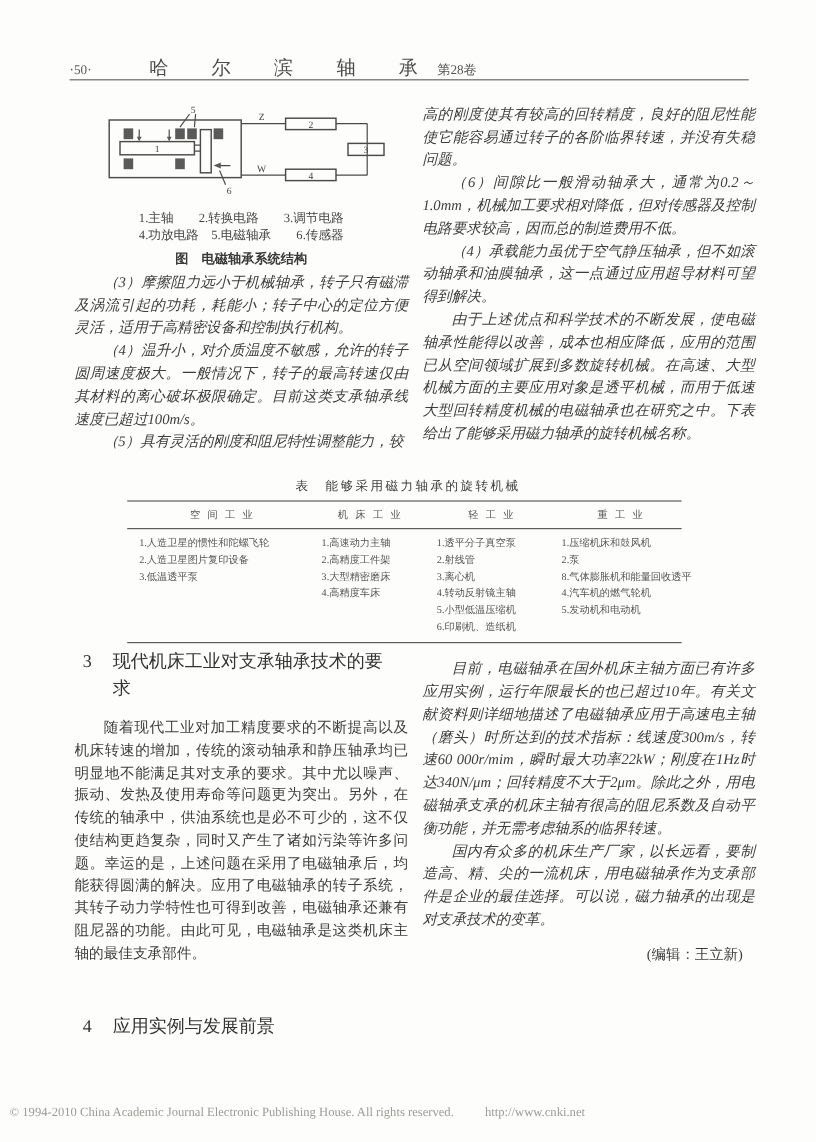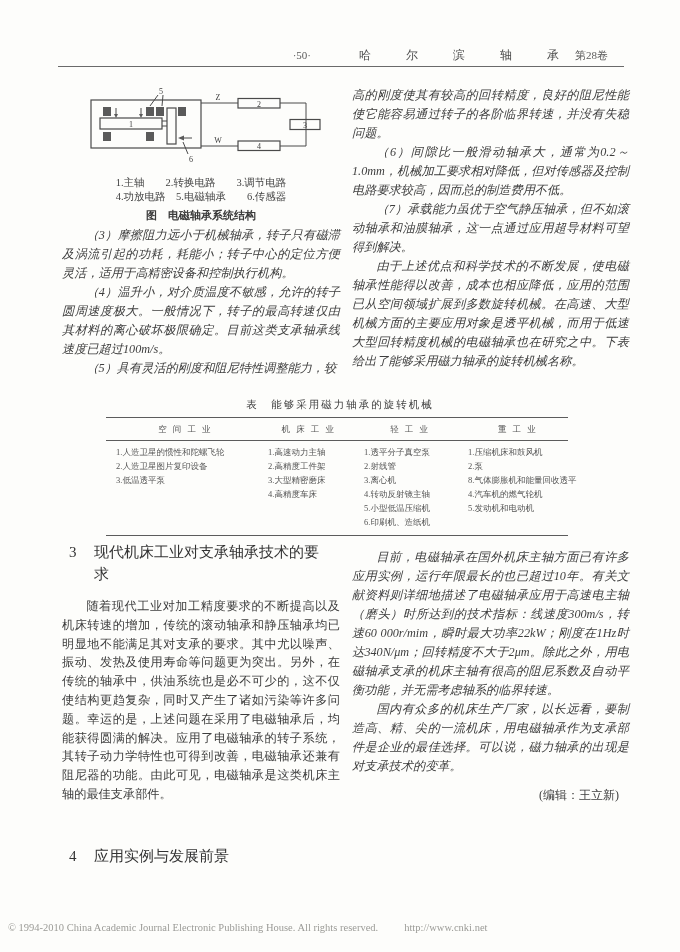--- a/index.html
+++ b/index.html
@@ -3,24 +3,24 @@
 <meta charset="utf-8">
 <style>
   html,body { margin:0; padding:0; background:#e8e8e4; }
   .page {
     position:relative; width:680px; height:952px; margin:0 auto;
     background:#fdfdfb; overflow:hidden;
     font-family:"Liberation Serif","DejaVu Serif",serif;
     color:#3d3d3d;
   }
   
-  .header { position:absolute; top:47px; left:42px; width:566px;
-    display:flex; justify-content:flex-end; align-items:baseline;
+  .header { position:absolute; top:47px; left:58px; width:566px;
+    display:flex; justify-content:flex-start; align-items:baseline;
     font-size:11px; color:#5a5a5a; }
-  .header .jtitle { letter-spacing:16px; font-size:12px; color:#4c4c4c;padding-left:48px; }
+  .header .jtitle { letter-spacing:16px; font-size:16px; color:#4c4c4c;padding-left:48px; }
   .header-rule { position:absolute; top:66px; left:58px; width:566px;
     border-top:1.5px solid #6a6a6a; }
   
   .figure { position:absolute; left:62px; top:86px; width:278px; }
   .diagram { display:block; margin-left:16px; }
   .ln { fill:none; stroke:#4a4a4a; stroke-width:1.2; }
   .thin { stroke:#4a4a4a; stroke-width:1; }
   .blk { fill:#5a5a5a; stroke:none; }
   .svgt { font-size:8px; fill:#3d3d3d; text-anchor:middle;
     font-family:"Liberation Serif","DejaVu Serif",serif; }
@@ -133,21 +133,21 @@
 
   <div class="colblock" style="left:62px; top:226px;">
     <p class="ind">（3）摩擦阻力远小于机械轴承，转子只有磁滞及涡流引起的功耗，耗能小；转子中心的定位方便灵活，适用于高精密设备和控制执行机构。</p>
     <p class="ind">（4）温升小，对介质温度不敏感，允许的转子圆周速度极大。一般情况下，转子的最高转速仅由其材料的离心破坏极限确定。目前这类支承轴承线速度已超过100m/s。</p>
     <p class="ind">（5）具有灵活的刚度和阻尼特性调整能力，较</p>
   </div>
 
   <div class="colblock right-col" style="left:352px; top:86px;">
     <p>高的刚度使其有较高的回转精度，良好的阻尼性能使它能容易通过转子的各阶临界转速，并没有失稳问题。</p>
     <p class="ind">（6）间隙比一般滑动轴承大，通常为0.2～1.0mm，机械加工要求相对降低，但对传感器及控制电路要求较高，因而总的制造费用不低。</p>
-    <p class="ind">（7）承载能力虽优于空气静压轴承，但不如滚动轴承和油膜轴承，这一点通过应用超导材料可望得到解决。</p>
+    <p class="ind">（4）承载能力虽优于空气静压轴承，但不如滚动轴承和油膜轴承，这一点通过应用超导材料可望得到解决。</p>
     <p class="ind">由于上述优点和科学技术的不断发展，使电磁轴承性能得以改善，成本也相应降低，应用的范围已从空间领域扩展到多数旋转机械。在高速、大型机械方面的主要应用对象是透平机械，而用于低速大型回转精度机械的电磁轴承也在研究之中。下表给出了能够采用磁力轴承的旋转机械名称。</p>
   </div>
 
   <div class="table-title">表　能够采用磁力轴承的旋转机械</div>
   <div class="mtable">
     <div class="trow thead">
       <div class="tc0 th">空 间 工 业</div>
       <div class="tc1 th">机 床 工 业</div>
       <div class="tc2 th">轻 工 业</div>
       <div class="tc3 th">重 工 业</div>

